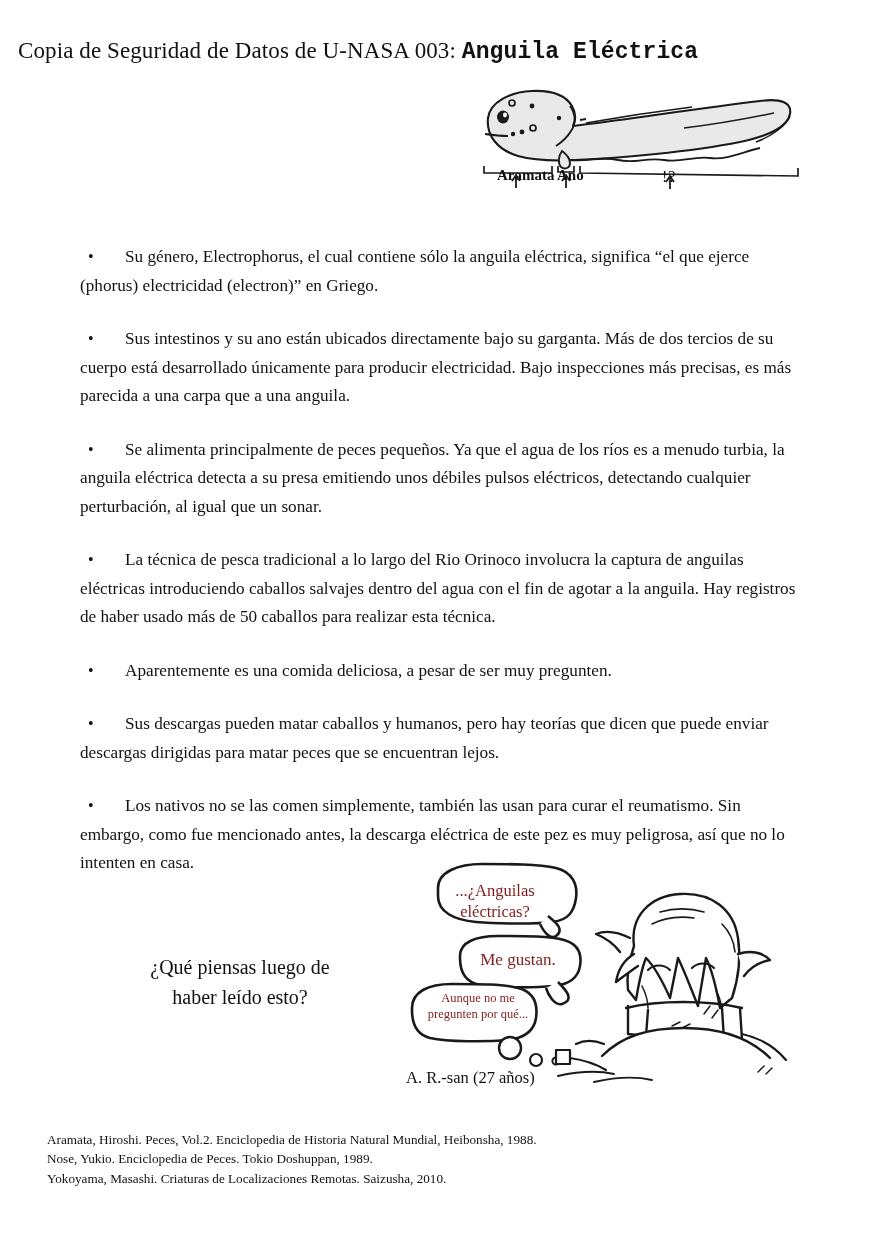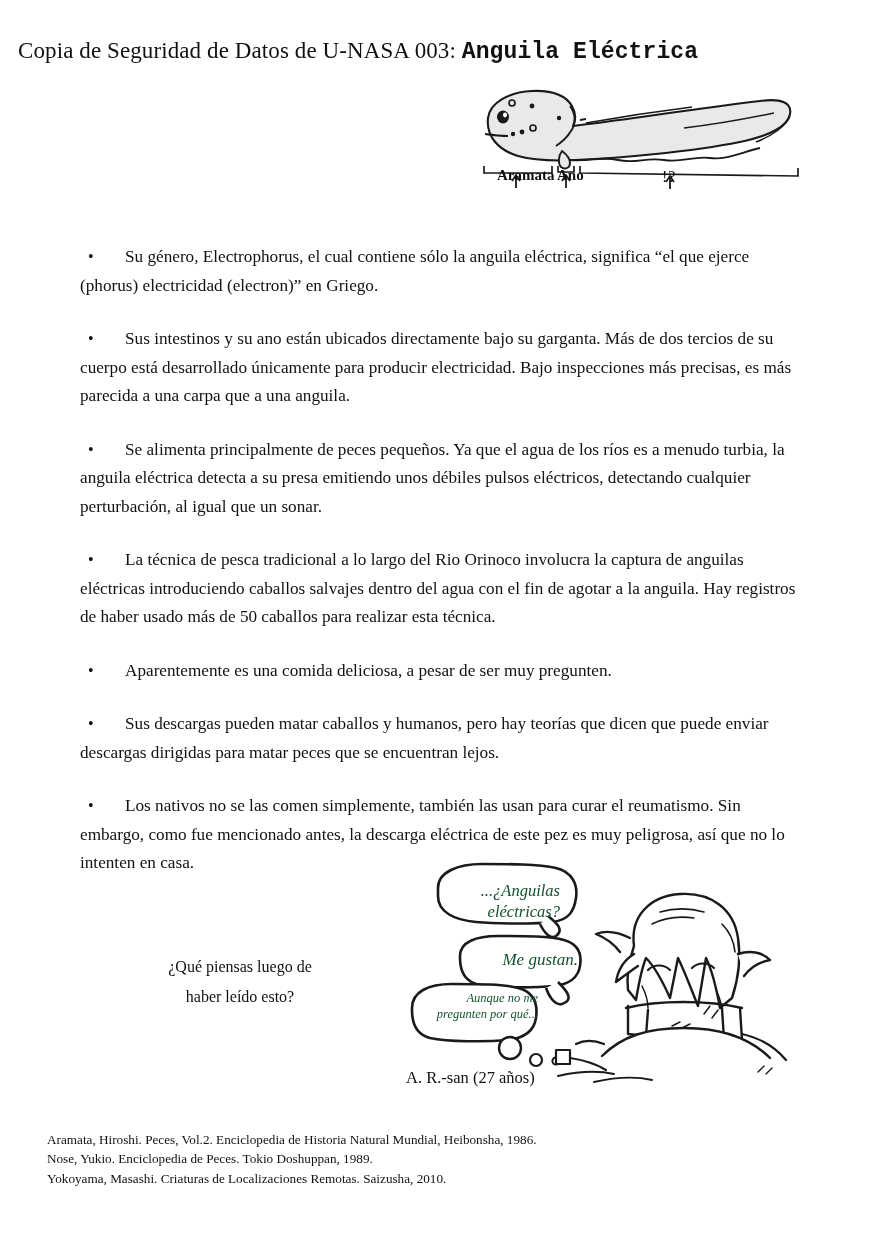--- a/index.html
+++ b/index.html
@@ -79,41 +79,40 @@
     text-indent: 45px;
   }
 
   
   #question-block {
     position: absolute;
     left: 110px;
     top: 952px;
     width: 260px;
     text-align: center;
-    font-size: 16px;
+    font-size: 20px;
     line-height: 30px;
     font-family: "Liberation Serif", "DejaVu Serif", serif;
   }
 
   
   #comic-area {
     position: absolute;
     left: 398px;
     top: 858px;
     width: 420px;
     height: 250px;
   }
   #comic-area svg { display: block; position: absolute; left: 0; top: 0; }
 
   .bubble-text {
     position: absolute;
-    text-align: right;
-    font-family: "Liberation Serif", "DejaVu Serif", serif;
-    color: #14532d;
-    font-style: italic;
+    text-align: center;
+    font-family: "Liberation Serif", "DejaVu Serif", serif;
+    color: #7f1d1d;
   }
   #bubble-text-1 {
     left: 430px; top: 880px; width: 130px;
     font-size: 16.5px; line-height: 21px;
   }
   #bubble-text-2 {
     left: 458px; top: 949px; width: 120px;
     font-size: 17px; line-height: 21px;
   }
   #bubble-text-3 {
@@ -344,16 +343,16 @@
     </g>
   </svg>
 </div>
 
 <div class="bubble-text" id="bubble-text-1">...¿Anguilas eléctricas?</div>
 <div class="bubble-text" id="bubble-text-2">Me gustan.</div>
 <div class="bubble-text" id="bubble-text-3">Aunque no me pregunten por qué...</div>
 <div id="caption-name">A. R.-san (27 años)</div>
 
 <div id="references">
-  <div class="ref-line">Aramata, Hiroshi. Peces, Vol.2. Enciclopedia de Historia Natural Mundial, Heibonsha, 1986.</div>
+  <div class="ref-line">Aramata, Hiroshi. Peces, Vol.2. Enciclopedia de Historia Natural Mundial, Heibonsha, 1988.</div>
   <div class="ref-line">Nose, Yukio. Enciclopedia de Peces. Tokio Doshuppan, 1989.</div>
   <div class="ref-line">Yokoyama, Masashi. Criaturas de Localizaciones Remotas. Saizusha, 2010.</div>
 </div>
 
 </body></html>

